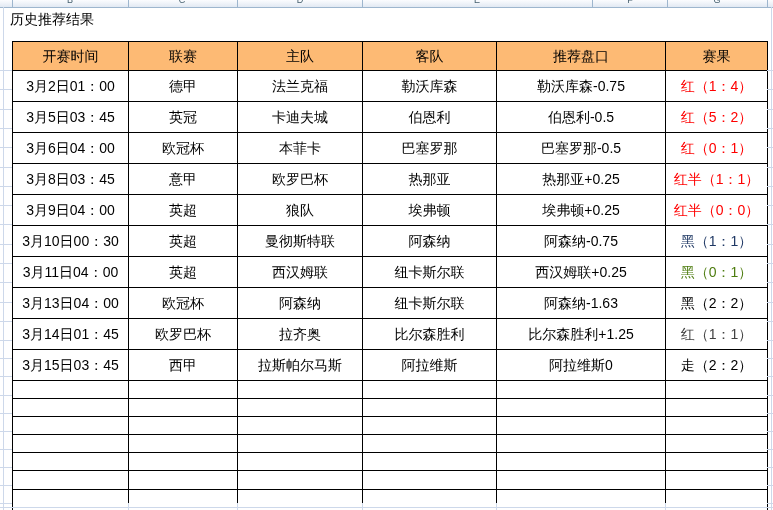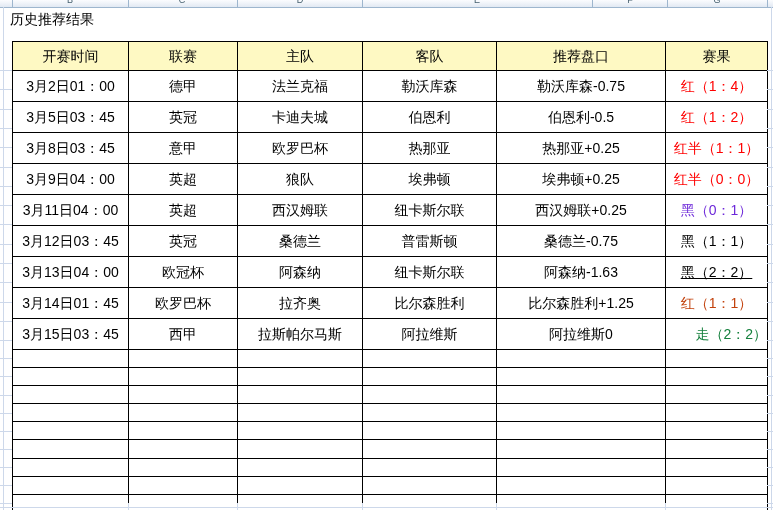--- a/index.html
+++ b/index.html
@@ -30,21 +30,21 @@
     border-collapse:collapse;table-layout:fixed;
   }
   table.results th, table.results td{
     border:1px solid #000;
     padding:0;margin:0;
     text-align:center;vertical-align:middle;
     font-size:14px;line-height:1;font-weight:normal;
     white-space:nowrap;overflow:hidden;
   }
   table.results thead tr{height:29px;}
-  table.results thead th{background:#fef9c3;}
+  table.results thead th{background:#fdba74;}
   table.results tr.data-row{height:31px;}
   table.results tr.empty-row{height:18.1px;}
   
   .gl{position:absolute;background:#CDD8EA;}
 </style>
 </head>
 <body>
 
 <div class="col-strip" id="colStrip">
     <div class="sep" style="left: 12px;"></div>
@@ -91,77 +91,85 @@
         <td>勒沃库森</td>
         <td><span>勒沃库森</span><span>-0.75</span></td>
         <td style="color: rgb(255, 0, 0);">红（1：4）</td>
       </tr>
       <tr class="data-row">
         <td>3月5日03：45</td>
         <td>英冠</td>
         <td>卡迪夫城</td>
         <td>伯恩利</td>
         <td><span>伯恩利</span><span>-0.5</span></td>
-        <td style="color: rgb(255, 0, 0);">红（1：2）</td>
+        <td style="color: rgb(255, 0, 0);">红（5：2）</td>
+      </tr>
+      <tr class="data-row">
+        <td>3月6日04：00</td>
+        <td>欧冠杯</td>
+        <td>本菲卡</td>
+        <td>巴塞罗那</td>
+        <td><span>巴塞罗那</span><span>-0.5</span></td>
+        <td style="color: rgb(255, 0, 0);">红（0：1）</td>
       </tr>
       <tr class="data-row">
         <td>3月8日03：45</td>
         <td>意甲</td>
         <td>欧罗巴杯</td>
         <td>热那亚</td>
         <td><span>热那亚</span><span>+0.25</span></td>
         <td style="color: rgb(255, 0, 0);">红半（1：1）</td>
       </tr>
       <tr class="data-row">
         <td>3月9日04：00</td>
         <td>英超</td>
         <td>狼队</td>
         <td>埃弗顿</td>
         <td><span>埃弗顿</span><span>+0.25</span></td>
         <td style="color: rgb(255, 0, 0); margin-top: 20px;">红半（0：0）</td>
       </tr>
       <tr class="data-row">
+        <td>3月10日00：30</td>
+        <td>英超</td>
+        <td>曼彻斯特联</td>
+        <td>阿森纳</td>
+        <td><span>阿森纳</span><span>-0.75</span></td>
+        <td style="color: rgb(31, 56, 100);">黑（1：1）</td>
+      </tr>
+      <tr class="data-row">
         <td>3月11日04：00</td>
         <td>英超</td>
         <td>西汉姆联</td>
         <td>纽卡斯尔联</td>
         <td><span>西汉姆联</span><span>+0.25</span></td>
-        <td style="color: #6d28d9;">黑（0：1）</td>
-      </tr>
-      <tr class="data-row">
-        <td>3月12日03：45</td>
-        <td>英冠</td>
-        <td>桑德兰</td>
-        <td>普雷斯顿</td>
-        <td><span>桑德兰</span><span>-0.75</span></td>
-        <td style="color: rgb(0, 0, 0);">黑（1：1）</td>
+        <td style="color: #4d7c0f;">黑（0：1）</td>
       </tr>
       <tr class="data-row">
         <td>3月13日04：00</td>
         <td>欧冠杯</td>
         <td>阿森纳</td>
         <td>纽卡斯尔联</td>
         <td><span>阿森纳</span><span>-1.63</span></td>
-        <td style="color: rgb(0, 0, 0); text-decoration: underline;">黑（2：2）</td>
+        <td style="color: rgb(0, 0, 0);">黑（2：2）</td>
       </tr>
       <tr class="data-row">
         <td>3月14日01：45</td>
         <td>欧罗巴杯</td>
         <td>拉齐奥</td>
         <td>比尔森胜利</td>
         <td><span>比尔森胜利</span><span>+1.25</span></td>
-        <td style="color: #c2410c;">红（1：1）</td>
+        <td style="color: #404040;">红（1：1）</td>
       </tr>
       <tr class="data-row">
         <td>3月15日03：45</td>
         <td>西甲</td>
         <td>拉斯帕尔马斯</td>
         <td>阿拉维斯</td>
         <td><span>阿拉维斯</span><span>0</span></td>
-        <td style="color: #15803d; text-align: right;">走（2：2）</td>
+        <td style="color: #000000;">走（2：2）</td>
       </tr>
       <tr class="empty-row">
         <td></td>
         <td></td>
         <td></td>
         <td></td>
         <td></td>
         <td></td>
       </tr>
       <tr class="empty-row">

